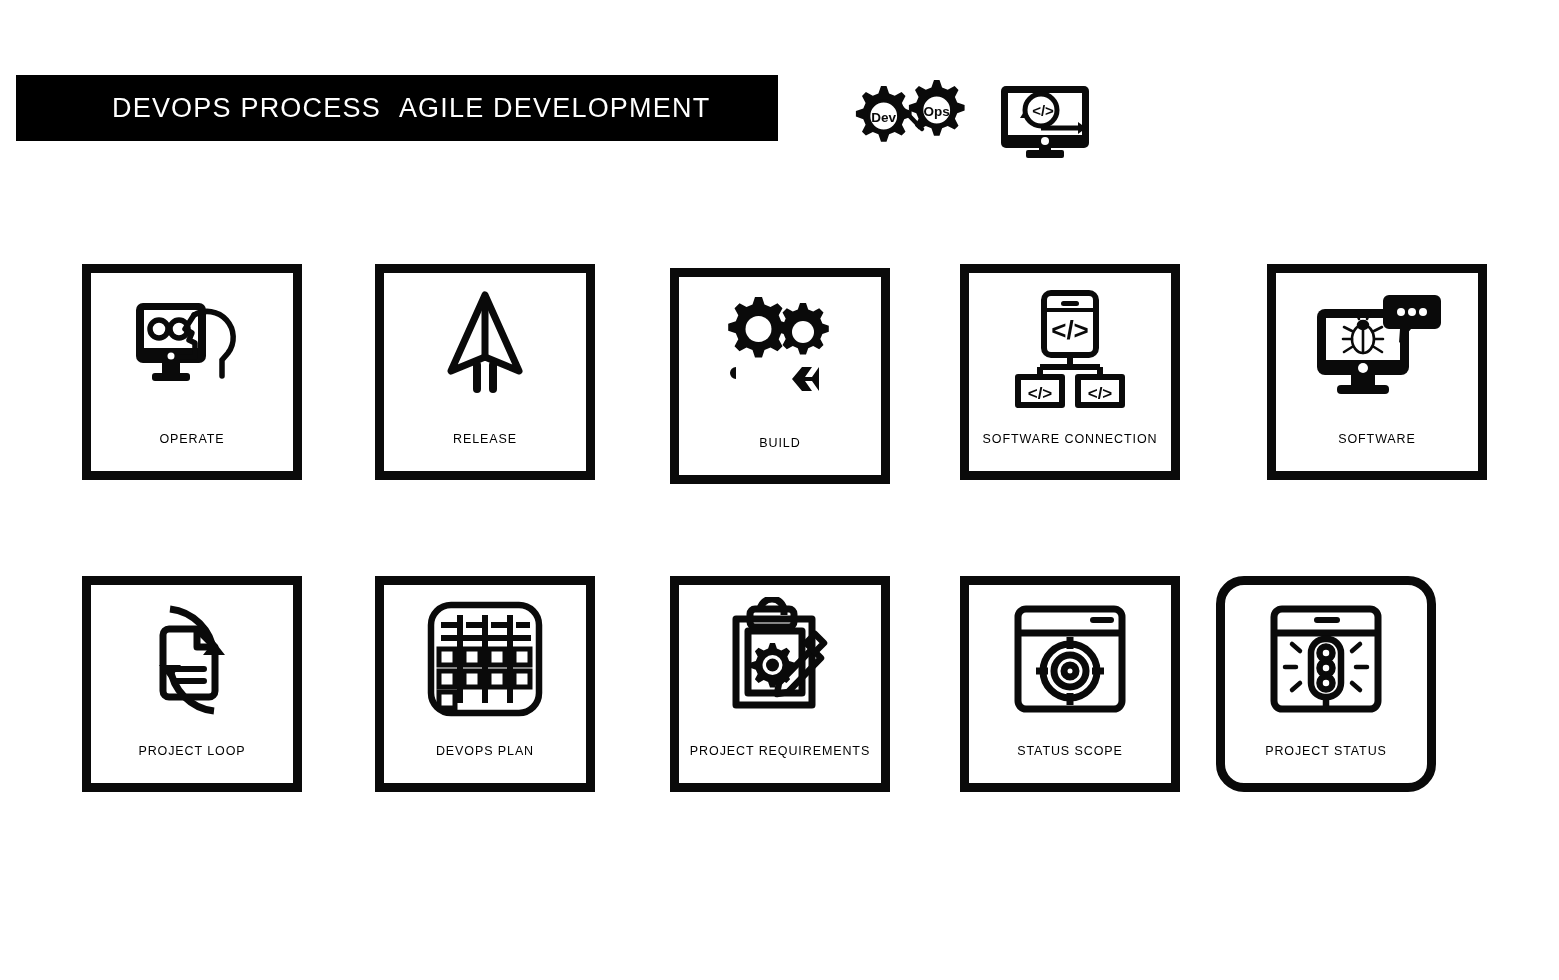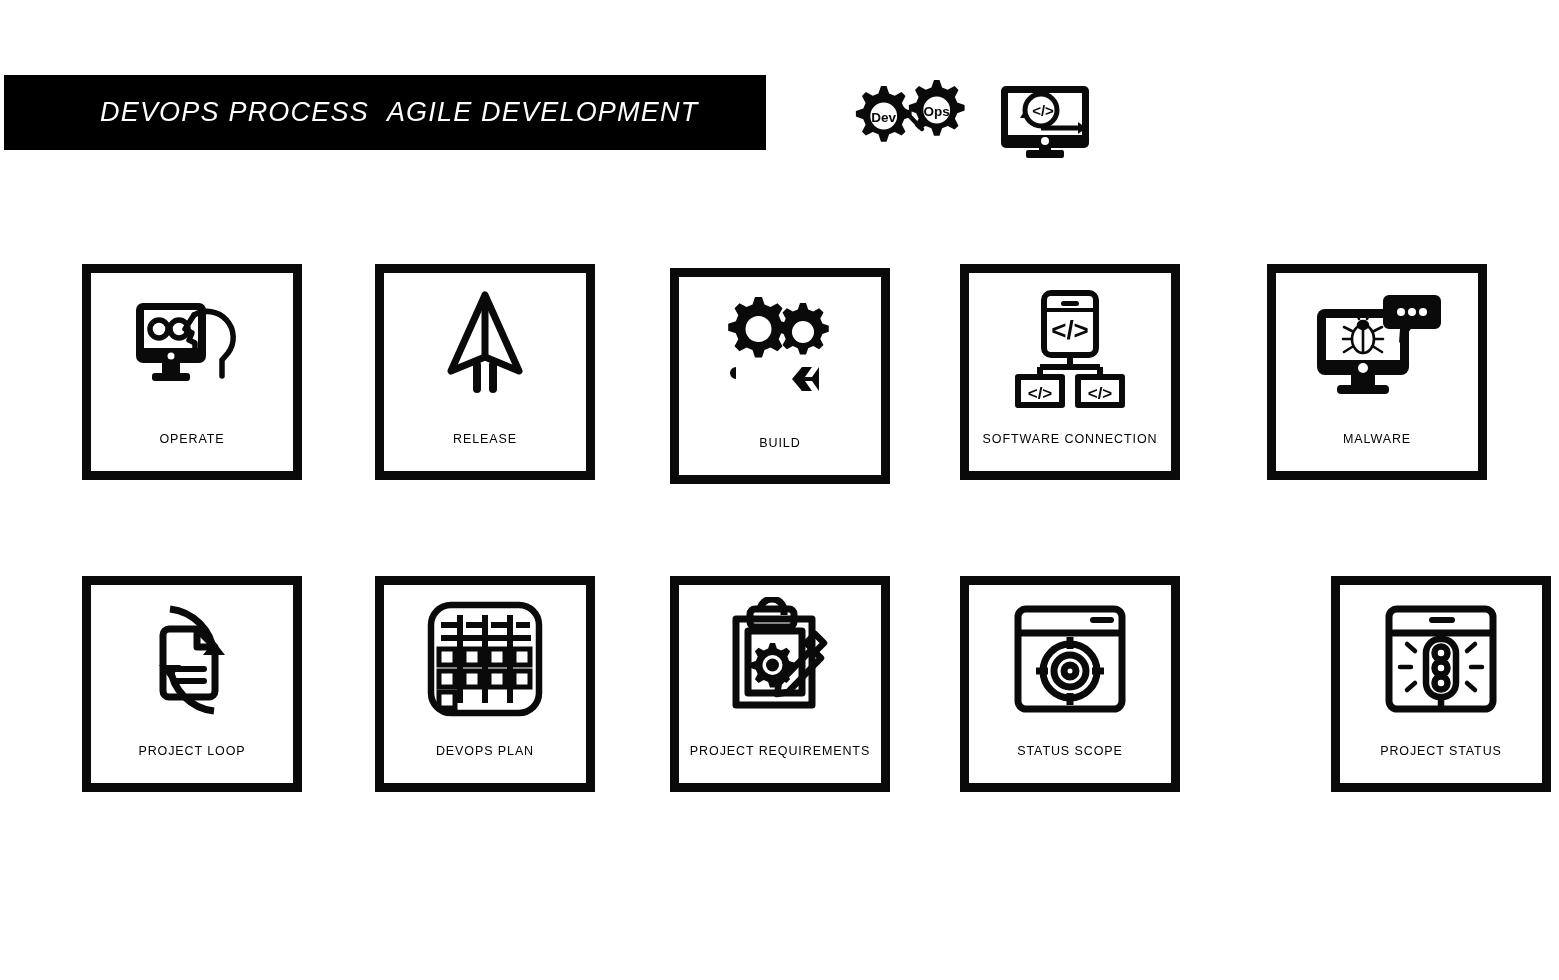--- a/index.html
+++ b/index.html
@@ -13,28 +13,27 @@
   #stage {
     position: relative;
     width: 1559px;
     height: 980px;
     background: #ffffff;
   }
 
   
   .title-bar {
     position: absolute;
-    left: 4px;
+    left: 16px;
     top: 75px;
     width: 762px;
-    height: 75px;
+    height: 66px;
     background: #000000;
     display: flex;
     align-items: center;
-    font-style: italic;
   }
   .title-text {
     color: #ffffff;
     font-size: 27px;
     letter-spacing: 1.2px;
     font-weight: 400;
     padding-left: 96px;
     white-space: nowrap;
     font-family: "Liberation Sans", sans-serif;
   }
@@ -92,21 +91,21 @@
   }
   .c0 { left: 0px;    top: 0px; }
   .c1 { left: 293px;  top: 0px; }
   .c2 { left: 588px;  top: 4px; }
   .c3 { left: 878px;  top: 0px; }
   .c4 { left: 1185px; top: 0px; }
   .c5 { left: 0px;    top: 312px; }
   .c6 { left: 293px;  top: 312px; }
   .c7 { left: 588px;  top: 312px; }
   .c8 { left: 878px;  top: 312px; }
-  .c9 { left: 1249px; top: 312px; }
+  .c9 { left: 1134px; top: 312px; border-radius: 28px; }
 </style>
 </head>
 <body>
 
 <div id="stage">
 
   <div class="title-bar">
     <div class="title-text">
       <span>DEVOPS PROCESS</span><span class="gap"></span><span>AGILE DEVELOPMENT</span>
     </div>
@@ -249,21 +248,21 @@
               <ellipse cx="52" cy="54" rx="11" ry="14" fill="#ffffff"></ellipse>
               <path d="M52 40 v28"></path>
               <ellipse cx="52" cy="40" rx="5" ry="4" fill="#0a0a0a"></ellipse>
               <path d="M48 34 l-3-7 M56 34 l3-7"></path>
               <path d="M41 46 l-8-4 M41 54 l-9 0 M41 62 l-8 5"></path>
               <path d="M63 46 l8-4 M63 54 l9 0 M63 62 l8 5"></path>
             </g>
           </g>
         </svg>
       </div>
-      <div class="label">MALWARE</div>
+      <div class="label">SOFTWARE</div>
     </div>
 
     <div class="card c5">
       <div class="art">
         <svg viewBox="0 0 132 126" xmlns="http://www.w3.org/2000/svg">
           <g fill="none" stroke="#0a0a0a" stroke-width="7" stroke-linecap="butt">
             <path d="M44 12 a50 50 0 0 1 44 44"></path>
             <path d="M88 114 a50 50 0 0 1 -44 -44"></path>
           </g>
           <g fill="#0a0a0a">

